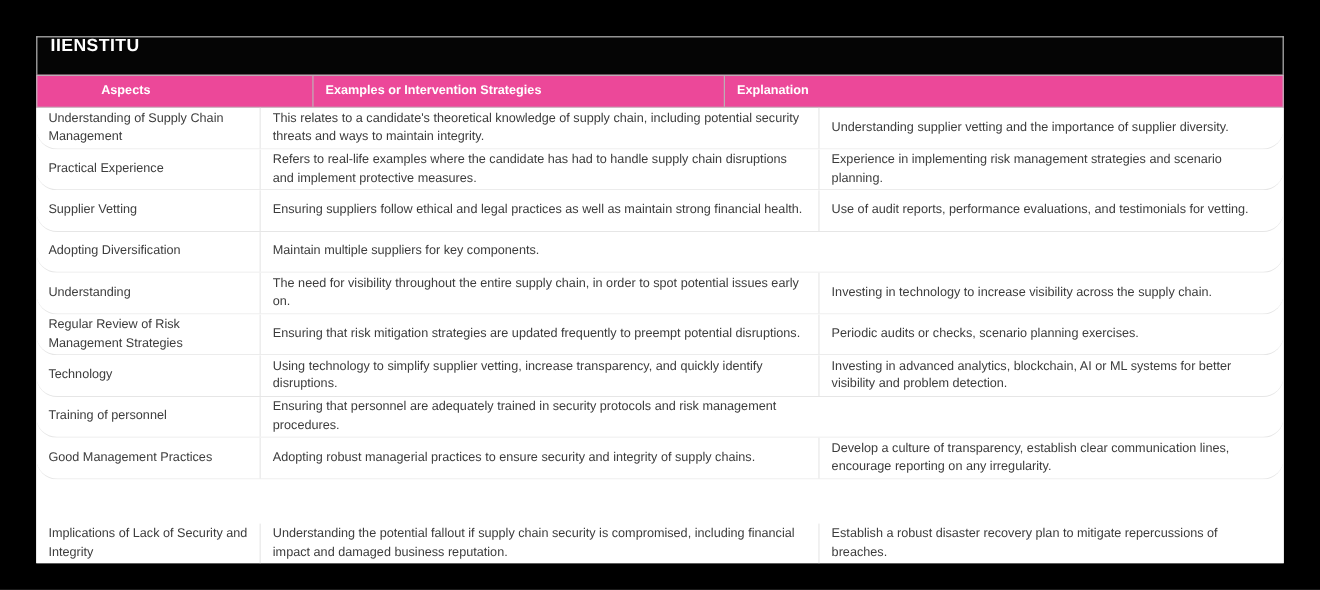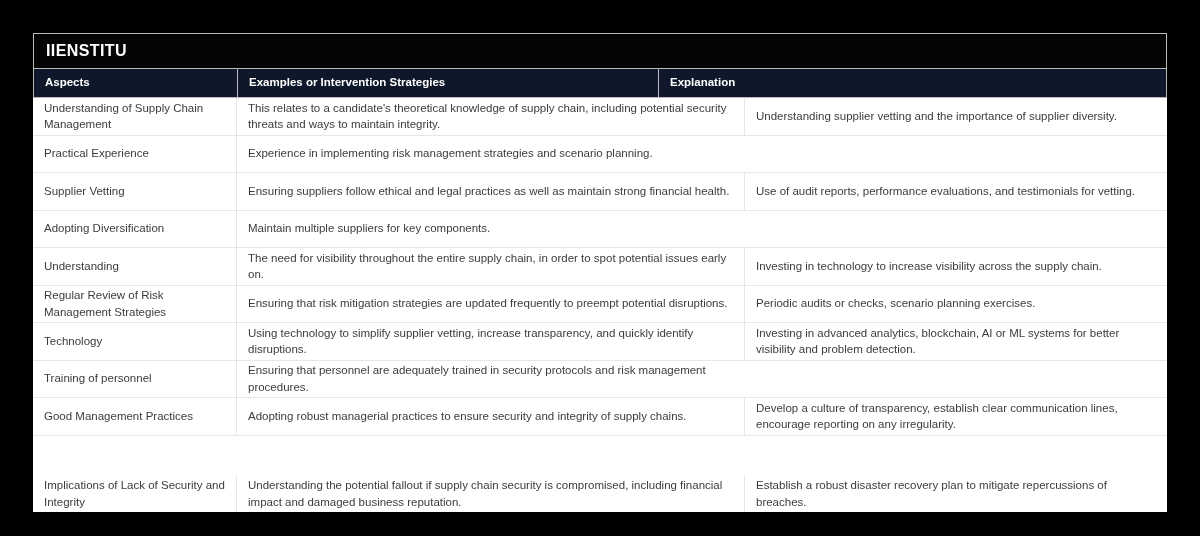--- a/index.html
+++ b/index.html
@@ -30,39 +30,39 @@
     flex-direction: column;
   }
 
   
   .brand-band {
     flex: 0 0 35px;
     background: #050505;
     border: 1px solid #b9b9b9;
     border-bottom: none;
     display: flex;
-    align-items: center;
     padding: 0 12px;
   }
 
   .brand-title {
     color: #ffffff;
     font-size: 16px;
     font-weight: bold;
     letter-spacing: 0.4px;
     line-height: 1;
   }
 
   
   .head-row {
     flex: 0 0 30px;
     display: flex;
-    background: #0f172a;
+    background: #ec4899;
     border: 1px solid #b9b9b9;
     border-top: 1px solid #b9b9b9;
+    padding-left: 47px;
   }
 
   .head-cell {
     display: flex;
     align-items: center;
     color: #ffffff;
     font-size: 11.5px;
     font-weight: bold;
     padding: 0 11px;
     line-height: 1.2;
@@ -78,20 +78,21 @@
     display: flex;
     flex-direction: column;
     background: #ffffff;
   }
 
   .row {
     flex: 1 1 0;
     display: flex;
     border-bottom: 1px solid #e6e6e6;
     min-height: 0;
+    border-radius: 19px;
   }
   .row:last-child { border-bottom: none; margin-top: 40px; }
 
   .cell {
     display: flex;
     align-items: center;
     font-size: 11.5px;
     color: #3c3c3c;
     line-height: 1.45;
     padding: 6px 11px;
@@ -122,20 +123,21 @@
     <div class="tbody">
 
       <div class="row">
         <div class="cell c1">Understanding of Supply Chain Management</div>
         <div class="cell c2">This relates to a candidate's theoretical knowledge of supply chain, including potential security threats and ways to maintain integrity.</div>
         <div class="cell c3">Understanding supplier vetting and the importance of supplier diversity.</div>
       </div>
 
       <div class="row">
         <div class="cell c1">Practical Experience</div>
+        <div class="cell c2">Refers to real-life examples where the candidate has had to handle supply chain disruptions and implement protective measures.</div>
         <div class="cell c3">Experience in implementing risk management strategies and scenario planning.</div>
       </div>
 
       <div class="row">
         <div class="cell c1">Supplier Vetting</div>
         <div class="cell c2">Ensuring suppliers follow ethical and legal practices as well as maintain strong financial health.</div>
         <div class="cell c3">Use of audit reports, performance evaluations, and testimonials for vetting.</div>
       </div>
 
       <div class="row">

